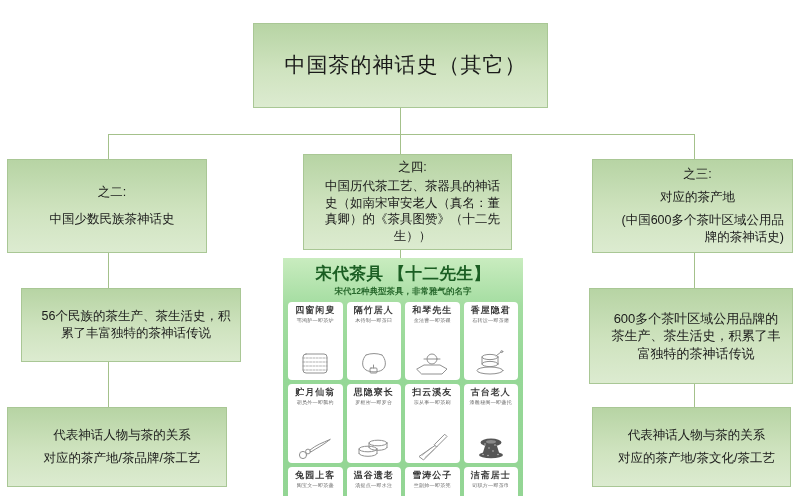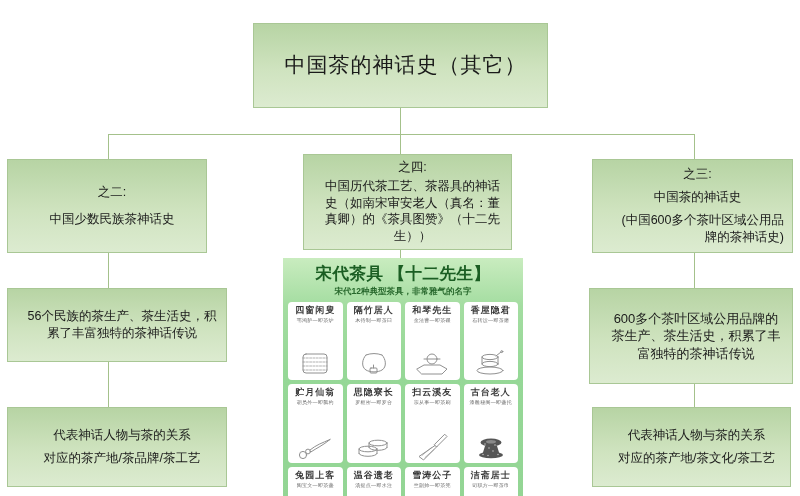--- a/index.html
+++ b/index.html
@@ -10,21 +10,21 @@
   .node{position:absolute;box-sizing:border-box;
         background:linear-gradient(180deg,#b7d4a4 0%,#cfe3bf 55%,#dcebd0 100%);
         border:1px solid #a9c795;
         display:flex;flex-direction:column;align-items:center;justify-content:center;
         text-align:center;line-height:1.35;padding-left:10px;}
   .node .txt{padding:0 8px;}
   .root{left:253px;top:23px;width:295px;height:85px;font-size:21px;letter-spacing:1px;}
   .b-left {left:7px;  top:159px;width:200px;height:94px;font-size:12.5px;}
   .b-mid  {left:303px;top:154px;width:209px;height:96px;font-size:12.5px;}
   .b-right{left:592px;top:159px;width:201px;height:94px;font-size:12.5px;text-align:right;}
-  .d-left {left:7px;  top:288px;width:220px;height:74px;font-size:12.5px;}
+  .d-left {left:21px;  top:288px;width:220px;height:74px;font-size:12.5px;}
   .f-left {left:7px;  top:407px;width:220px;height:80px;font-size:12.5px;}
   .d-right{left:589px;top:288px;width:204px;height:96px;font-size:13px;}
   .f-right{left:592px;top:407px;width:199px;height:80px;font-size:12.5px;}
   .gap10{height:10px;} .gap6{height:6px;} .gap2{height:2px;}
 
   
   .connector{position:absolute;background:#a4c18b;}
 
   
   .poster{position:absolute;left:283px;top:258px;width:240px;height:295px;box-sizing:border-box;
@@ -71,21 +71,21 @@
 
   <div class="node b-mid">
     <div class="txt">之四:</div>
     <div class="gap2"></div>
     <div class="txt">中国历代茶工艺、茶器具的神话史（如南宋审安老人（真名：董真卿）的《茶具图赞》（十二先生））</div>
   </div>
 
   <div class="node b-right">
     <div class="txt">之三:</div>
     <div class="gap6"></div>
-    <div class="txt">中国茶的神话史</div>
+    <div class="txt">对应的茶产地</div>
     <div class="gap6"></div>
     <div class="txt">(中国600多个茶叶区域公用品牌的茶神话史)</div>
   </div>
 
   <div class="node d-left">
     <div class="txt">56个民族的茶生产、茶生活史，积累了丰富独特的茶神话传说</div>
   </div>
   <div class="node d-right">
     <div class="txt">600多个茶叶区域公用品牌的茶生产、茶生活史，积累了丰富独特的茶神话传说</div>
   </div>

